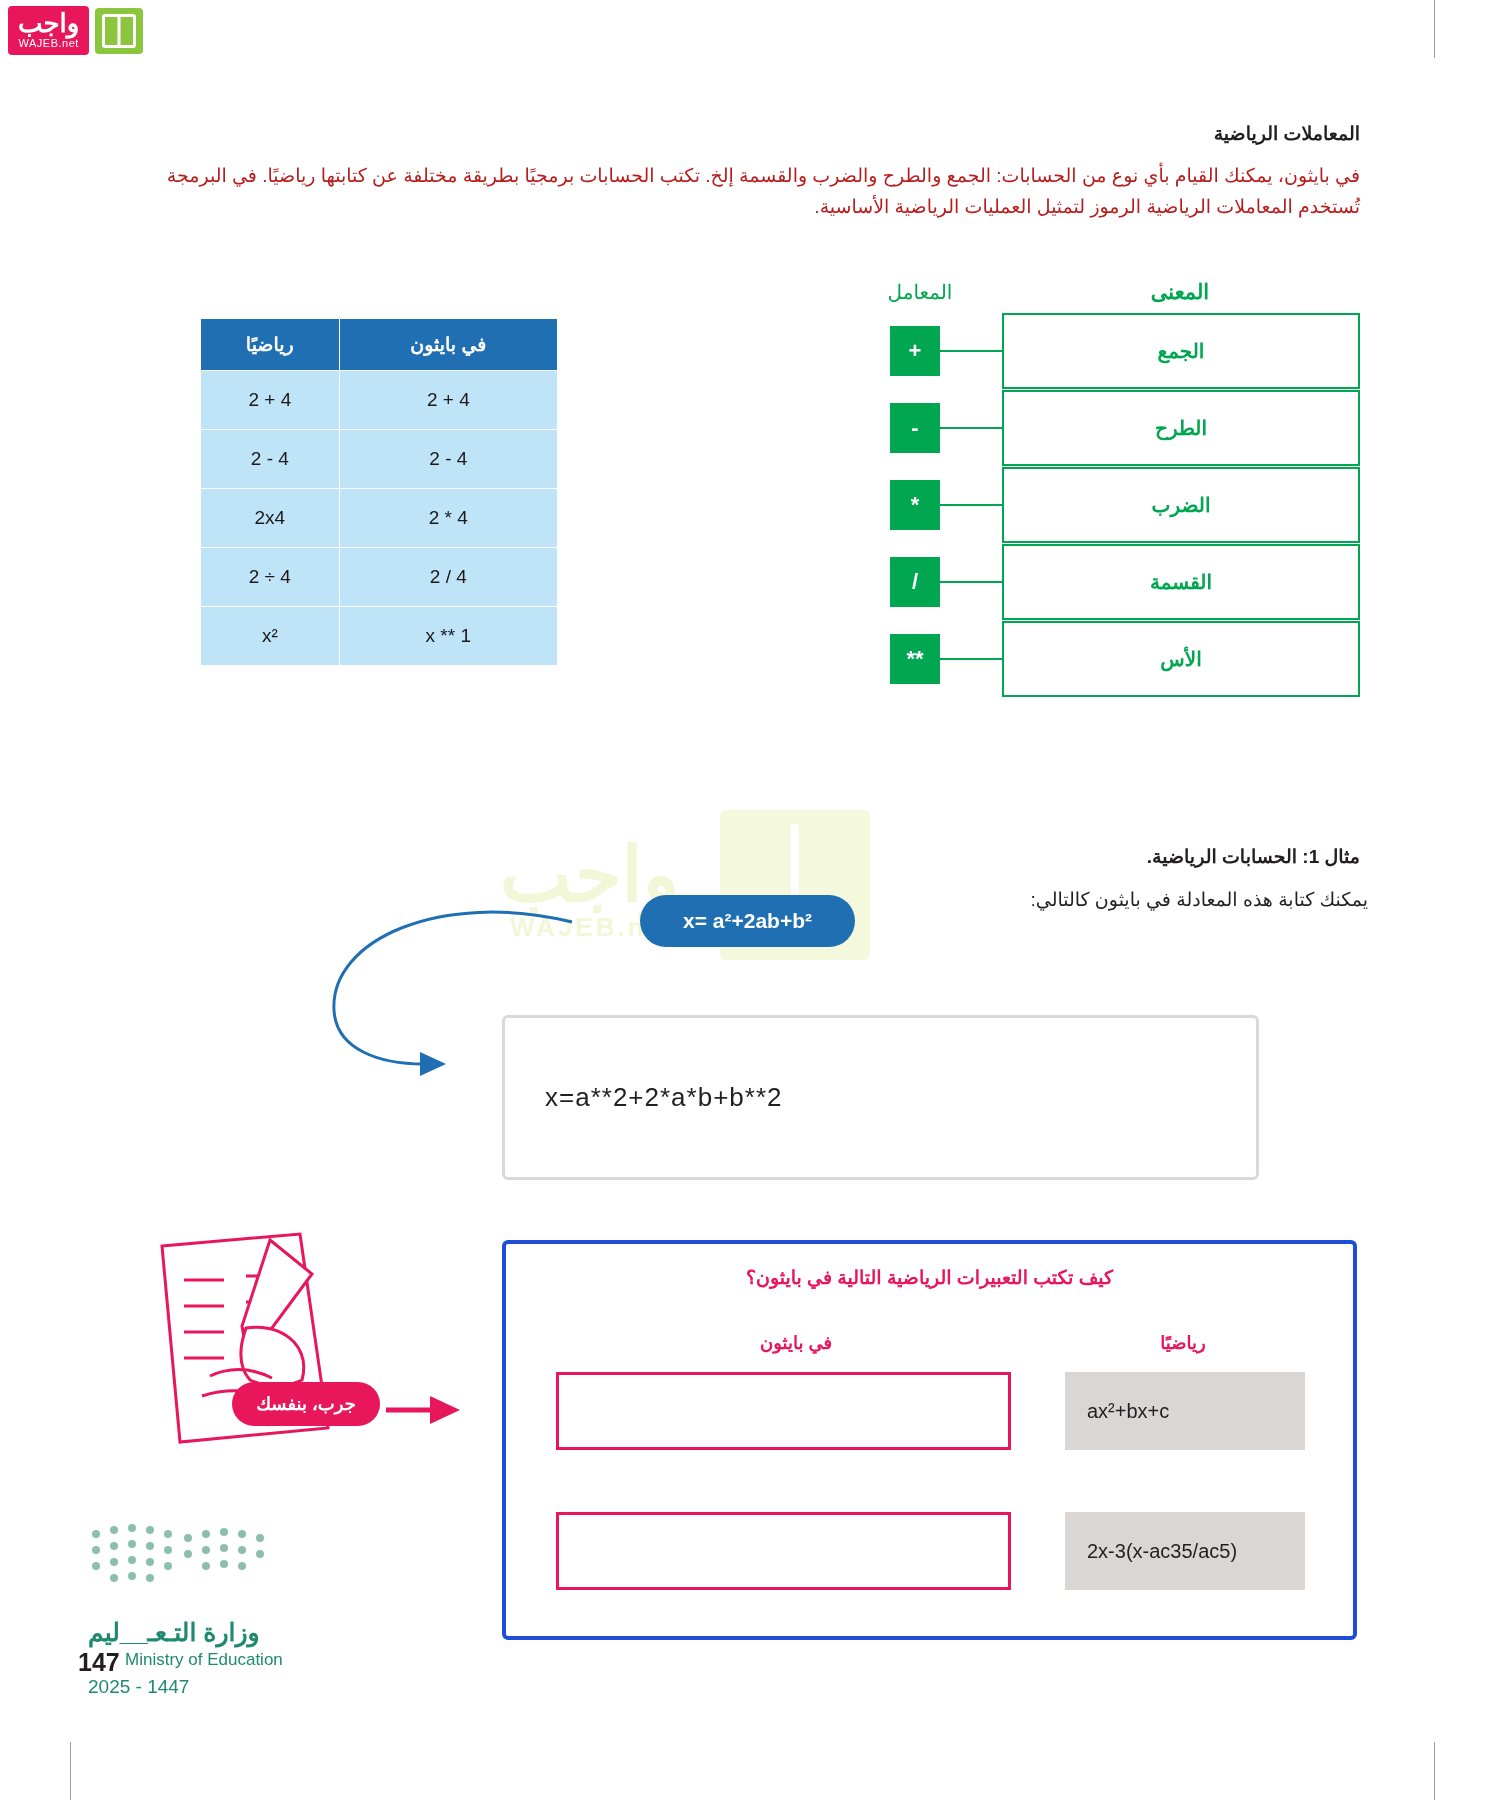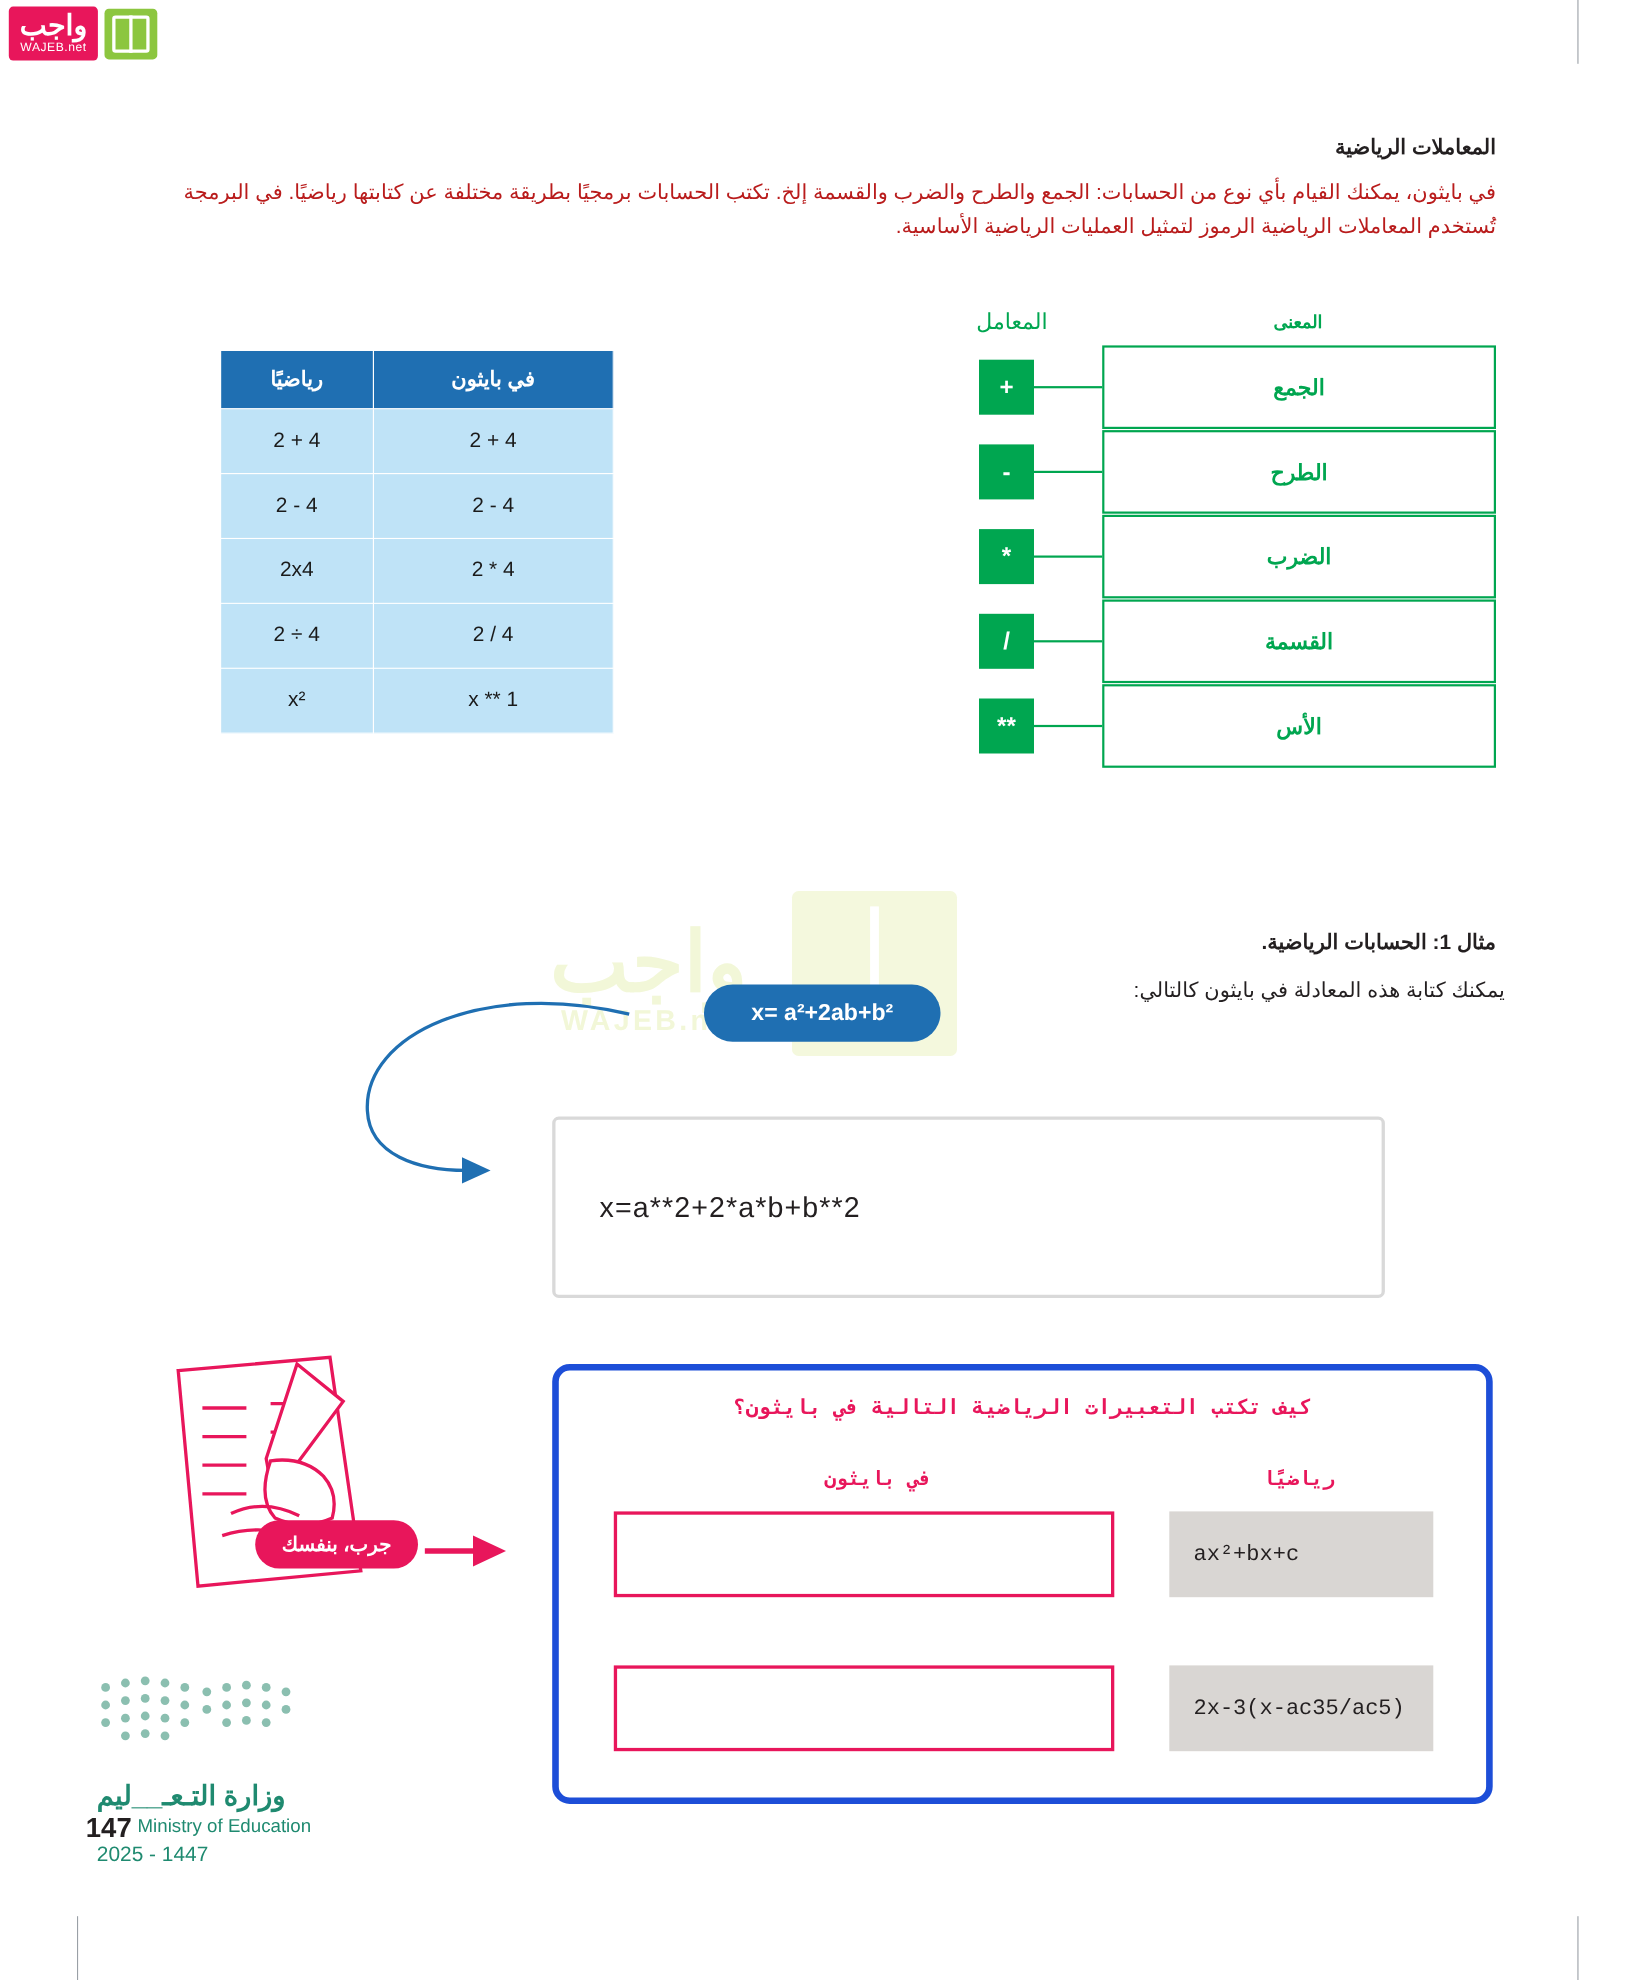--- a/index.html
+++ b/index.html
@@ -143,21 +143,21 @@
   .op-head {
     display: flex;
     justify-content: flex-start;
     align-items: center;
     margin-bottom: 16px;
   }
   .op-head .col-meaning {
     width: 360px;
     text-align: center;
     color: #00a650;
-    font-size: 16px;
+    font-size: 21px;
     font-weight: bold;
   }
   .op-head .col-operator {
     width: 160px;
     text-align: center;
     color: #00a650;
     font-size: 20px;
     font-weight: normal;
   }
   .op-row {
@@ -310,25 +310,24 @@
     transform: translateX(-50%);
   }
 
   
   .activity-box {
     position: absolute;
     top: 1240px;
     left: 502px;
     width: 855px;
     height: 400px;
-    border: 6px solid #1d4ed8;
-    border-radius: 16px;
+    border: 4px solid #1d4ed8;
+    border-radius: 6px;
     box-sizing: border-box;
     direction: rtl;
-    font-family: Liberation Mono, monospace;
   }
   .activity-question {
     position: absolute;
     top: 22px;
     right: 30px;
     left: 30px;
     text-align: center;
     color: #e8165b;
     font-size: 19px;
     font-weight: bold;

